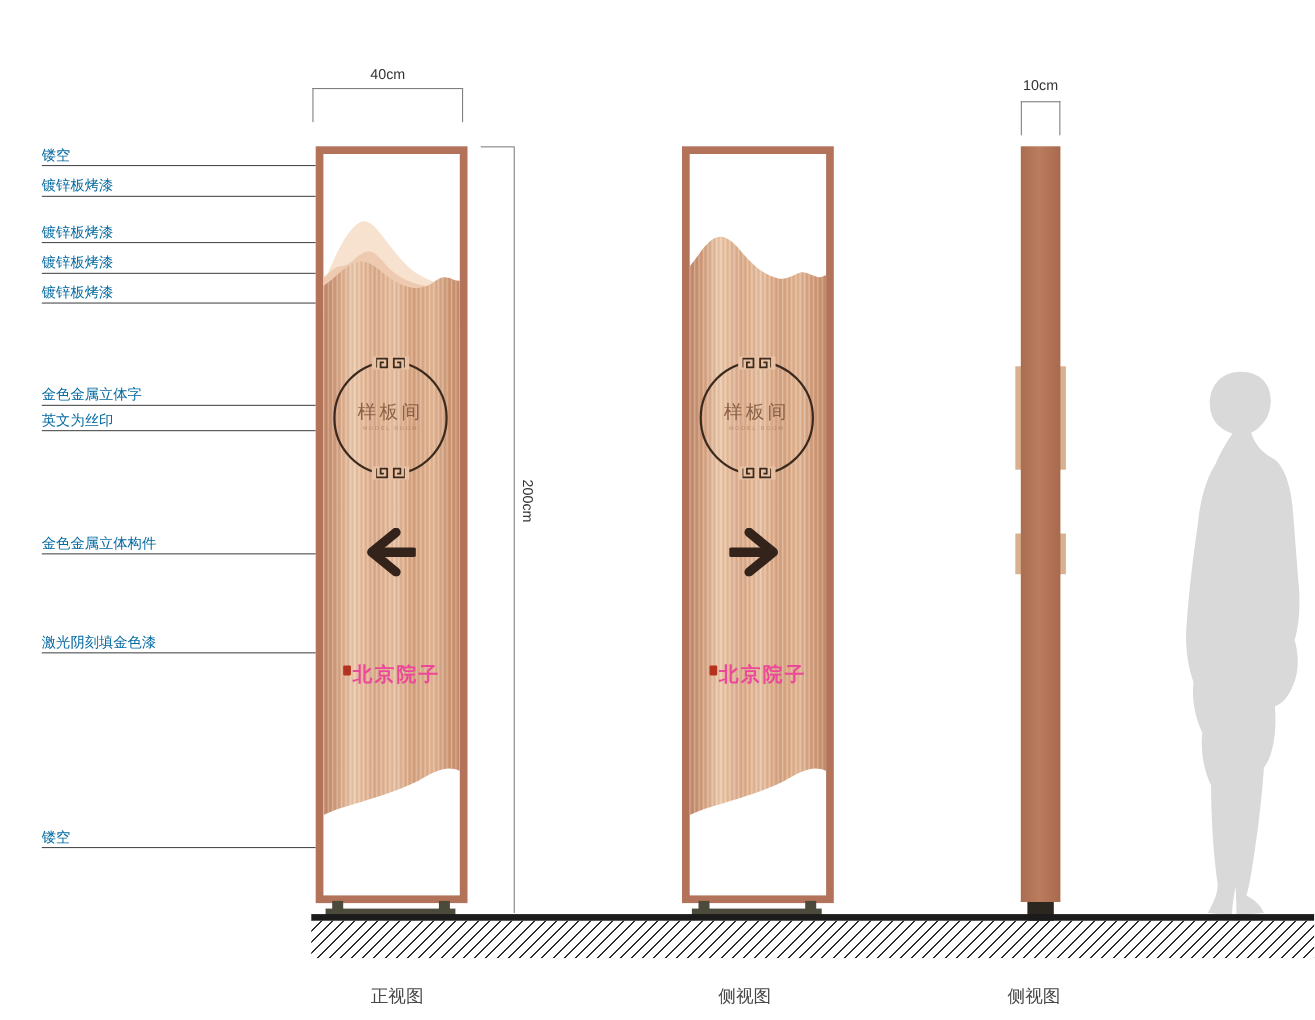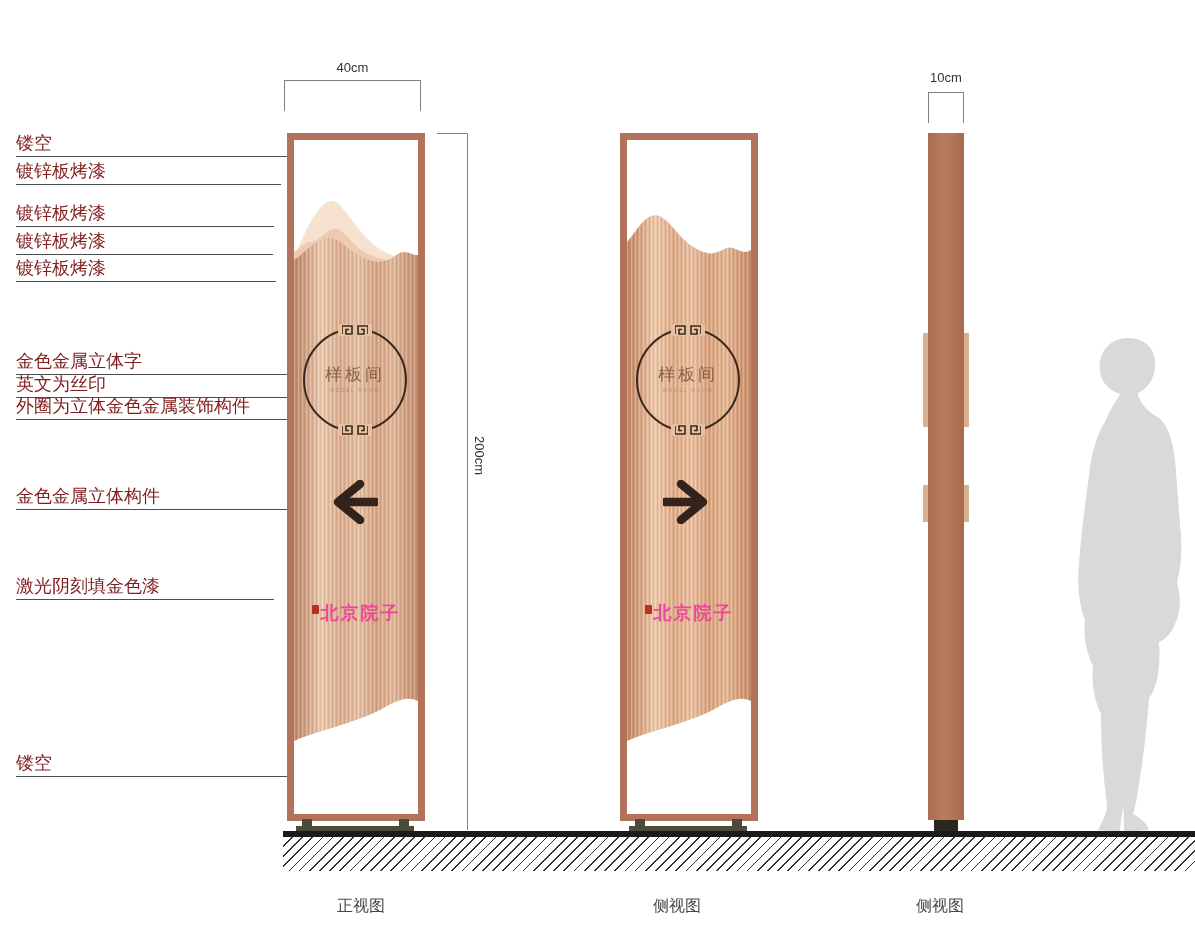--- a/index.html
+++ b/index.html
@@ -1,20 +1,20 @@
 <!DOCTYPE html>
 <html><head>
 <meta charset="utf-8">
 <style>
   html,body{margin:0;padding:0;background:#fff;}
   .page{position:relative;width:1195px;height:927px;background:#ffffff;overflow:hidden;
         font-family:"Liberation Sans","DejaVu Sans",sans-serif;}
   
-  .ann{position:absolute;left:16px;border-bottom:1px solid #4d4d4d;padding-bottom:2px;
-       font-size:18px;color:#7f1d1d;line-height:1.1;white-space:nowrap;}
+  .ann{position:absolute;left:38px;border-bottom:1px solid #4d4d4d;padding-bottom:2px;
+       font-size:13px;color:#0369a1;line-height:1.1;white-space:nowrap;}
   .a1{top:134px;width:275px;}  .a2{top:162px;width:265px;}
   .a3{top:204px;width:258px;}  .a4{top:232px;width:257px;}
   .a5{top:259px;width:260px;}  .a6{top:352px;width:300px;}
   .a7{top:375px;width:305px;}  .a8{top:397px;width:288px;}
   .a9{top:487px;width:292px;}  .a10{top:577px;width:258px;}
   .a11{top:754px;width:272px;}
   
   .dim-bracket{position:absolute;border-top:1px solid #808080;border-left:1px solid #808080;
                border-right:1px solid #808080;box-sizing:border-box;}
   .dim-label{position:absolute;font-size:13px;color:#333;text-align:center;}
@@ -73,21 +73,20 @@
 
 <div class="page">
 
   <div class="ann a1">镂空</div>
   <div class="ann a2">镀锌板烤漆</div>
   <div class="ann a3">镀锌板烤漆</div>
   <div class="ann a4">镀锌板烤漆</div>
   <div class="ann a5">镀锌板烤漆</div>
   <div class="ann a6">金色金属立体字</div>
   <div class="ann a7">英文为丝印</div>
-  <div class="ann a8">外圈为立体金色金属装饰构件</div>
   <div class="ann a9">金色金属立体构件</div>
   <div class="ann a10">激光阴刻填金色漆</div>
   <div class="ann a11">镂空</div>
 
   <div class="dim-label" id="dim40-label">40cm</div>
   <div class="dim-bracket" id="dim40"></div>
 
   <div class="dim-label" id="dim10-label">10cm</div>
   <div class="dim-bracket" id="dim10"></div>
 

